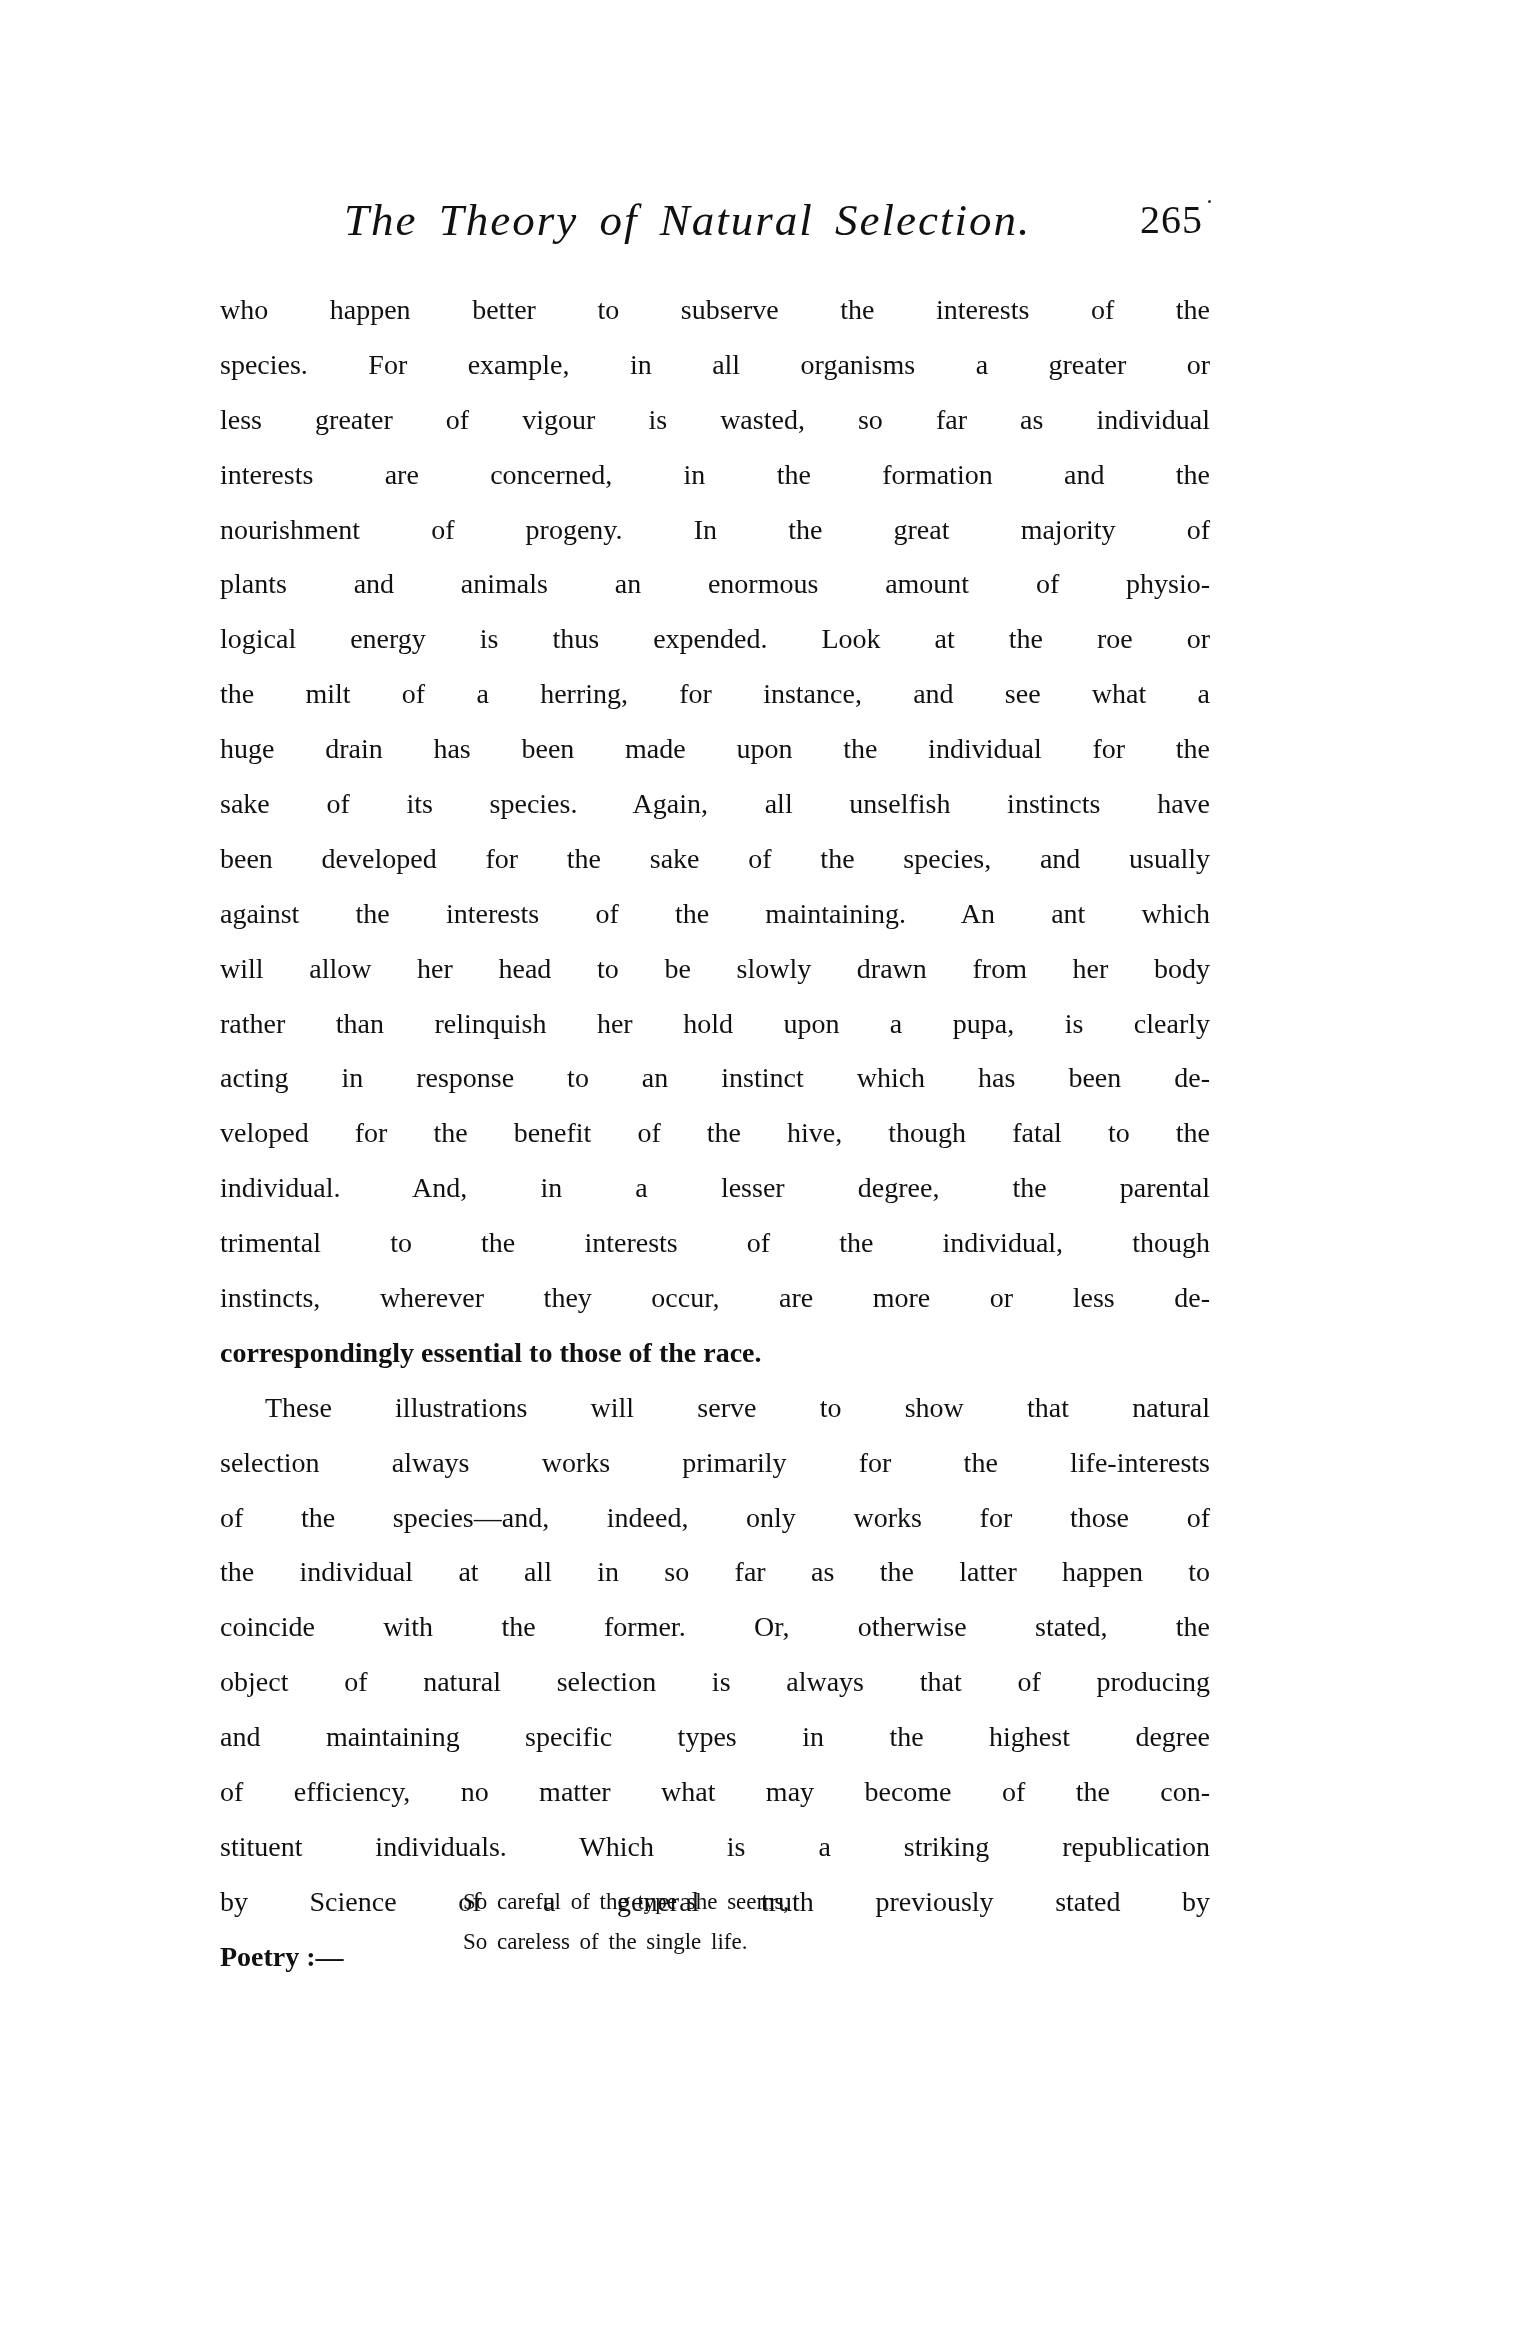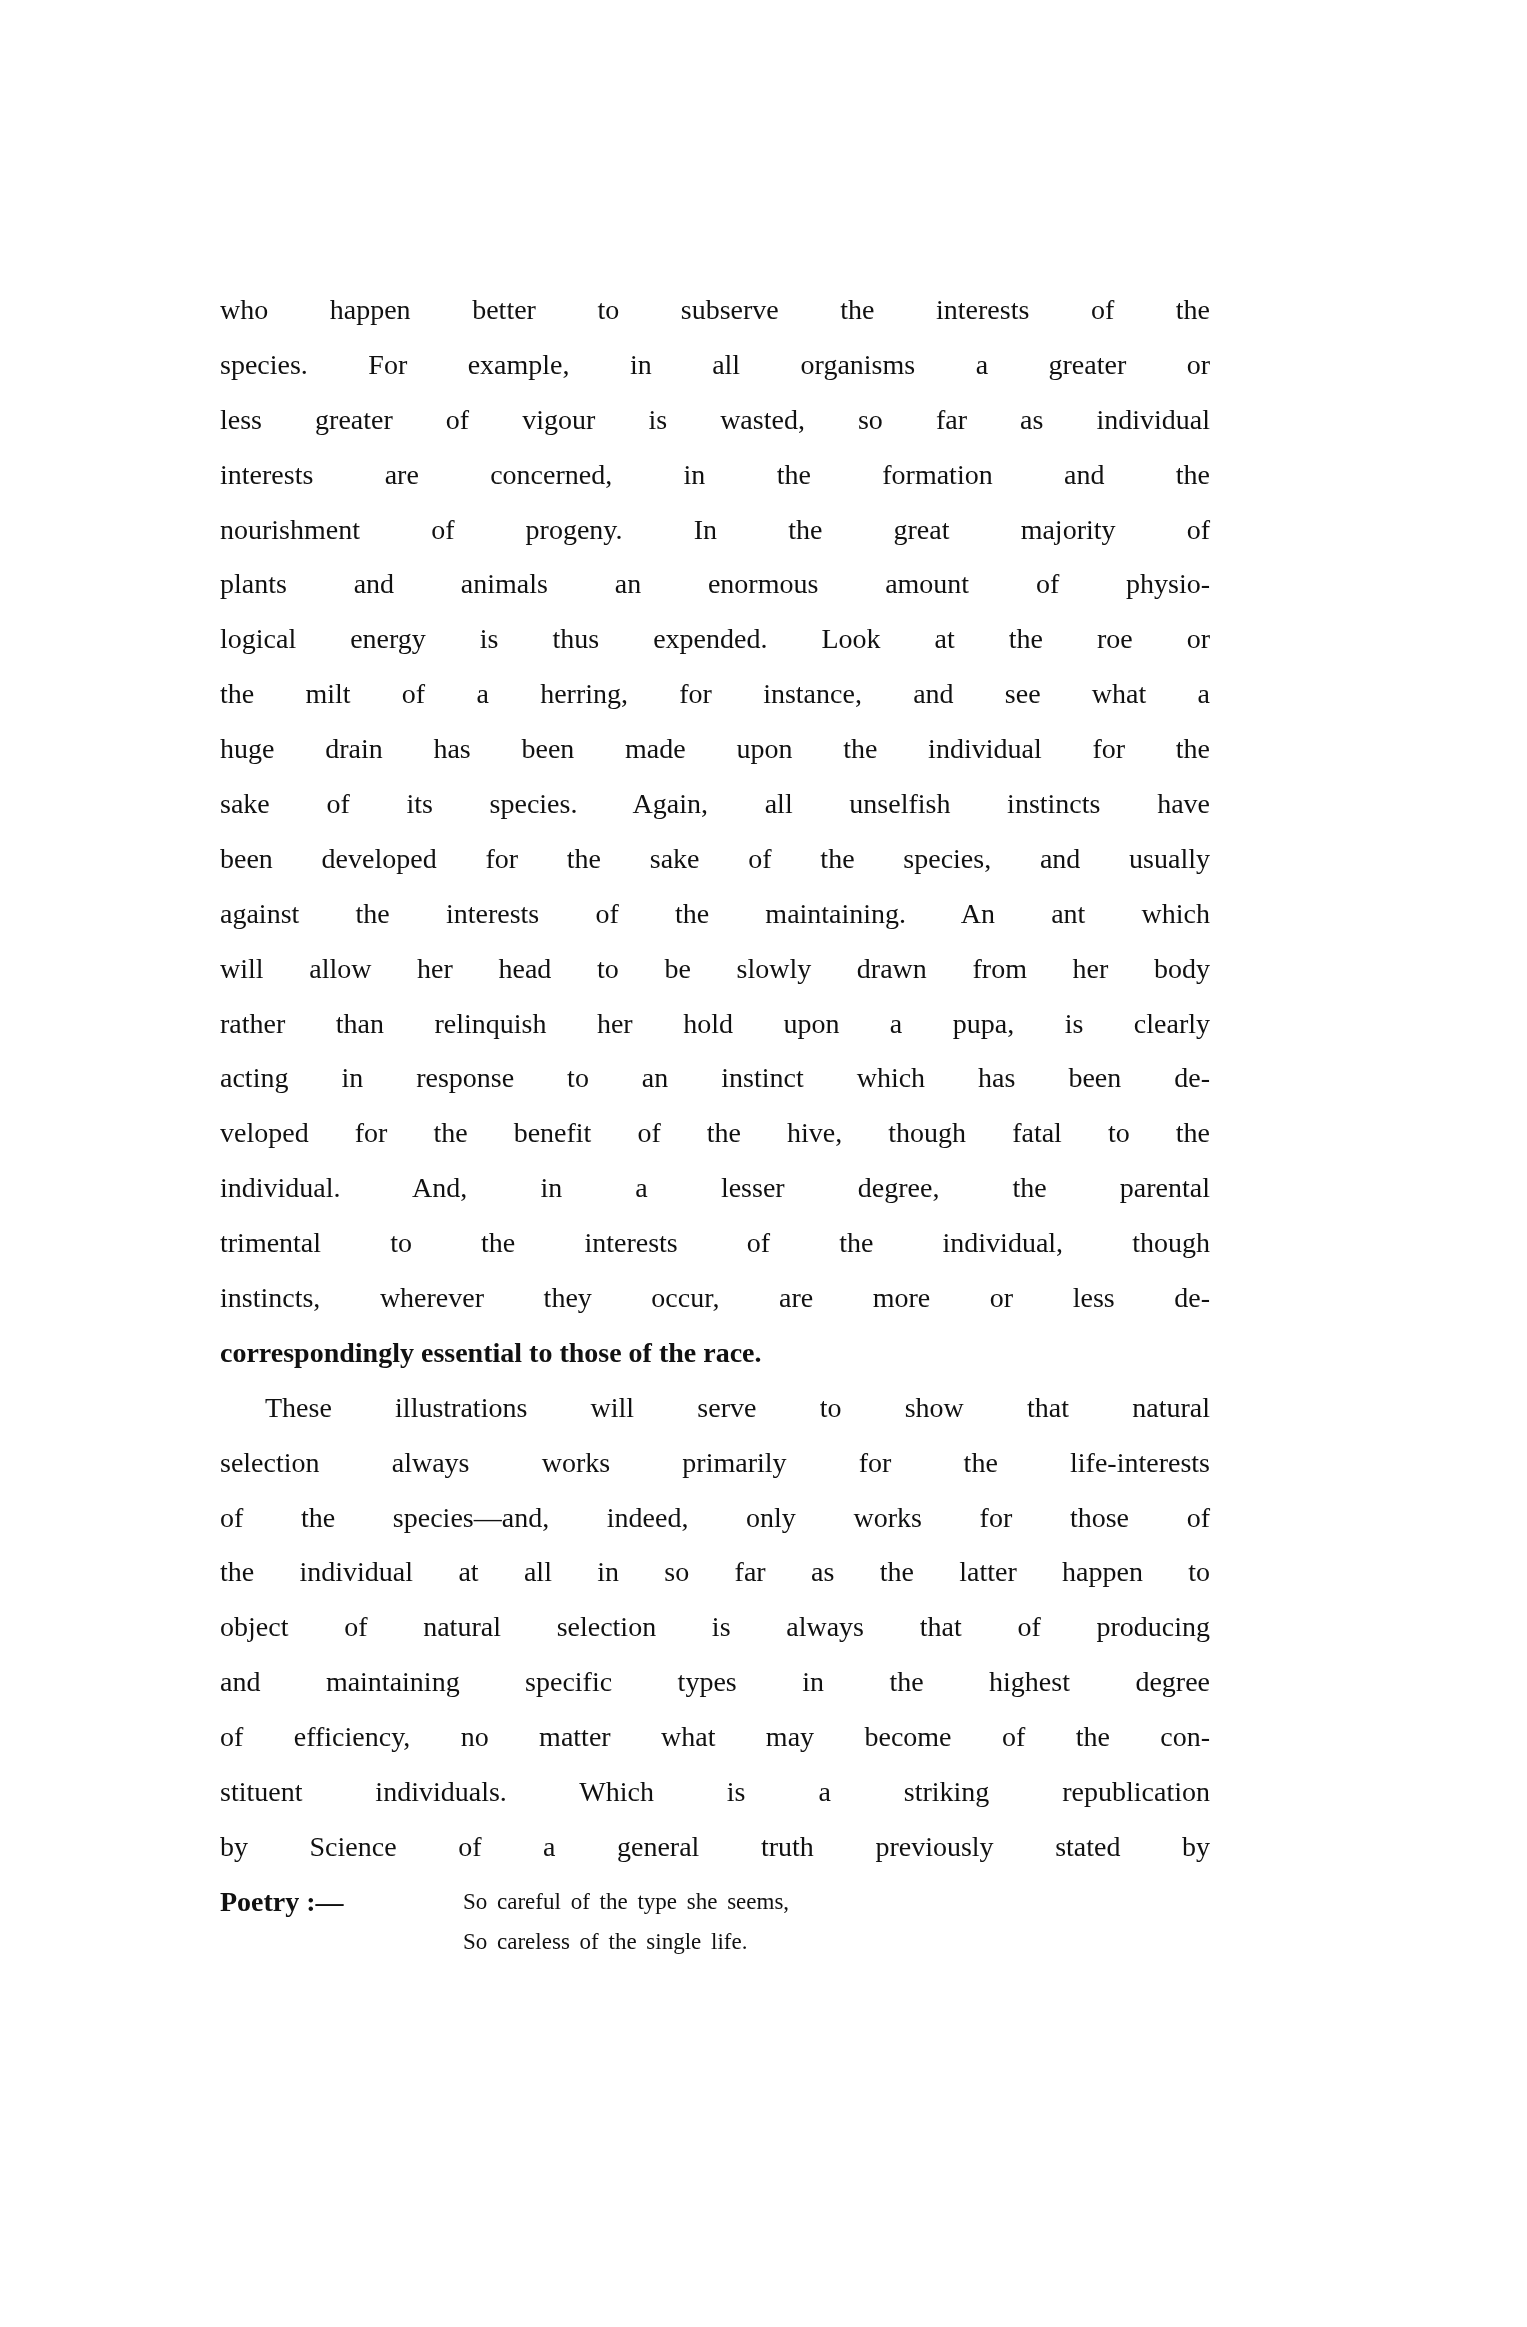--- a/index.html
+++ b/index.html
@@ -92,20 +92,24 @@
       line-height: 40px;
       white-space: nowrap;
       word-spacing: 4px;
     }
   </style>
 </head>
 <body>
 
 <div class="page">
 
+  <div class="running-head">
+    <span class="running-title">The Theory of Natural Selection.</span>
+    <span class="page-number">265</span>
+  </div>
 
   <div class="body-text">
 
     <span class="line">who happen better to subserve the interests of the</span>
     <span class="line">species.  For example, in all organisms a greater or</span>
     <span class="line">less greater of vigour is wasted, so far as individual</span>
     <span class="line">interests are concerned, in the formation and the</span>
     <span class="line">nourishment of progeny.  In the great majority of</span>
     <span class="line">plants and animals an enormous amount of physio-</span>
     <span class="line">logical energy is thus expended.  Look at the roe or</span>
@@ -120,20 +124,21 @@
     <span class="line">veloped for the benefit of the hive, though fatal to the</span>
     <span class="line">individual.  And, in a lesser degree, the parental</span>
     <span class="line">trimental to the interests of the individual, though</span>
     <span class="line">instincts, wherever they occur, are more or less de-</span>
     <span class="line last">correspondingly essential to those of the race.</span>
 
     <span class="line indent">These illustrations will serve to show that natural</span>
     <span class="line">selection always works primarily for the life-interests</span>
     <span class="line">of the species—and, indeed, only works for those of</span>
     <span class="line">the individual at all in so far as the latter happen to</span>
+    <span class="line">coincide with the former.  Or, otherwise stated, the</span>
     <span class="line">object of natural selection is always that of producing</span>
     <span class="line">and maintaining specific types in the highest degree</span>
     <span class="line">of efficiency, no matter what may become of the con-</span>
     <span class="line">stituent individuals.  Which is a striking republication</span>
     <span class="line">by Science of a general truth previously stated by</span>
     <span class="line last">Poetry :—</span>
   </div>
 
   <div class="verse">
     <span class="verse-line">So careful of the type she seems,</span>

